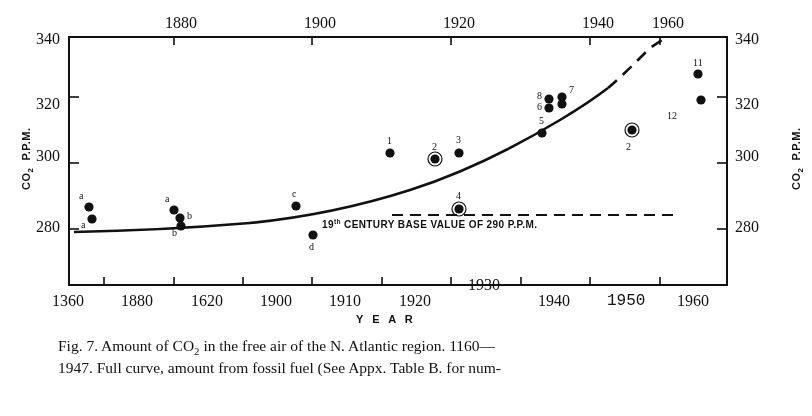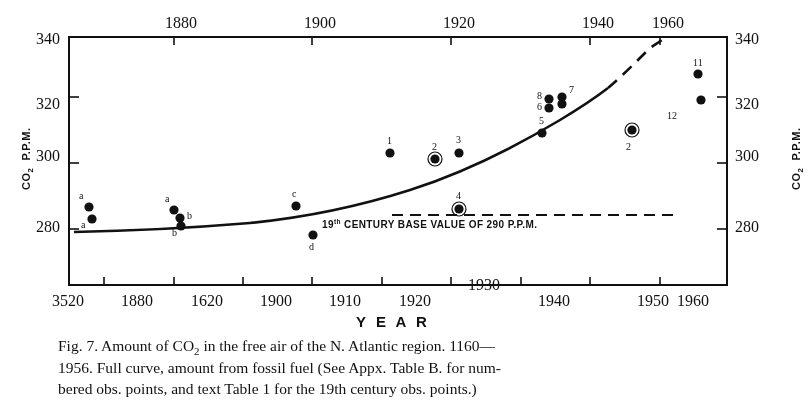--- a/index.html
+++ b/index.html
@@ -40,21 +40,21 @@
   #ylabel-right{left:790px;top:190px;}
 
   .ticklabel{
     position:absolute;
     font-size:16px;
     font-family:"Liberation Serif", serif;
     white-space:nowrap;
   }
   .xlabel-bottom{
     position:absolute;
-    font-size:15px;
+    font-size:11px;
     letter-spacing:3px;
     font-family:"Liberation Sans", sans-serif;
     font-weight:bold;
     text-align:center;
   }
   .baseline-note{
     position:absolute;
     font-size:10px;
     font-family:"Liberation Sans", sans-serif;
     font-weight:bold;
@@ -199,34 +199,33 @@
     <div class="ptlabel" style="left:467px;top:52px;">8</div>
     <div class="ptlabel" style="left:556px;top:103px;">2</div>
     <div class="ptlabel" style="left:623px;top:19px;">11</div>
     <div class="ptlabel" style="left:597px;top:72px;">12</div>
 
     <div class="baseline-note" style="left:252px;top:180px;">
       <span>19</span><sup>th</sup><span> CENTURY BASE VALUE OF 290 P.P.M.</span>
     </div>
   </div>
 
-  <div class="ticklabel" style="left:52px; top:292px;">3520</div>
+  <div class="ticklabel" style="left:52px; top:292px;">1360</div>
   <div class="ticklabel" style="left:121px;top:292px;">1880</div>
   <div class="ticklabel" style="left:191px;top:292px;">1620</div>
   <div class="ticklabel" style="left:260px;top:292px;">1900</div>
   <div class="ticklabel" style="left:329px;top:292px;">1910</div>
   <div class="ticklabel" style="left:399px;top:292px;">1920</div>
   <div class="ticklabel" style="left:468px;top:276px;">1930</div>
   <div class="ticklabel" style="left:538px;top:292px;">1940</div>
-  <div class="ticklabel" style="left:637px;top:292px;">1950</div>
+  <div class="ticklabel" style="left:607px;top:292px;font-family:Liberation Mono, monospace;">1950</div>
   <div class="ticklabel" style="left:677px;top:292px;">1960</div>
 
   <div class="xlabel-bottom" style="left:356px;top:313px;">Y E A R</div>
 
   <div id="caption">
     <div>
       <span>Fig. 7. Amount of CO</span><sub>2</sub><span> in the free air of the N. Atlantic region. 1160—</span>
     </div>
-    <div>1956. Full curve, amount from fossil fuel (See Appx. Table B. for num-</div>
-    <div>bered obs. points, and text Table 1 for the 19th century obs. points.)</div>
+    <div>1947. Full curve, amount from fossil fuel (See Appx. Table B. for num-</div>
   </div>
 
 </div>
 
 </body></html>

